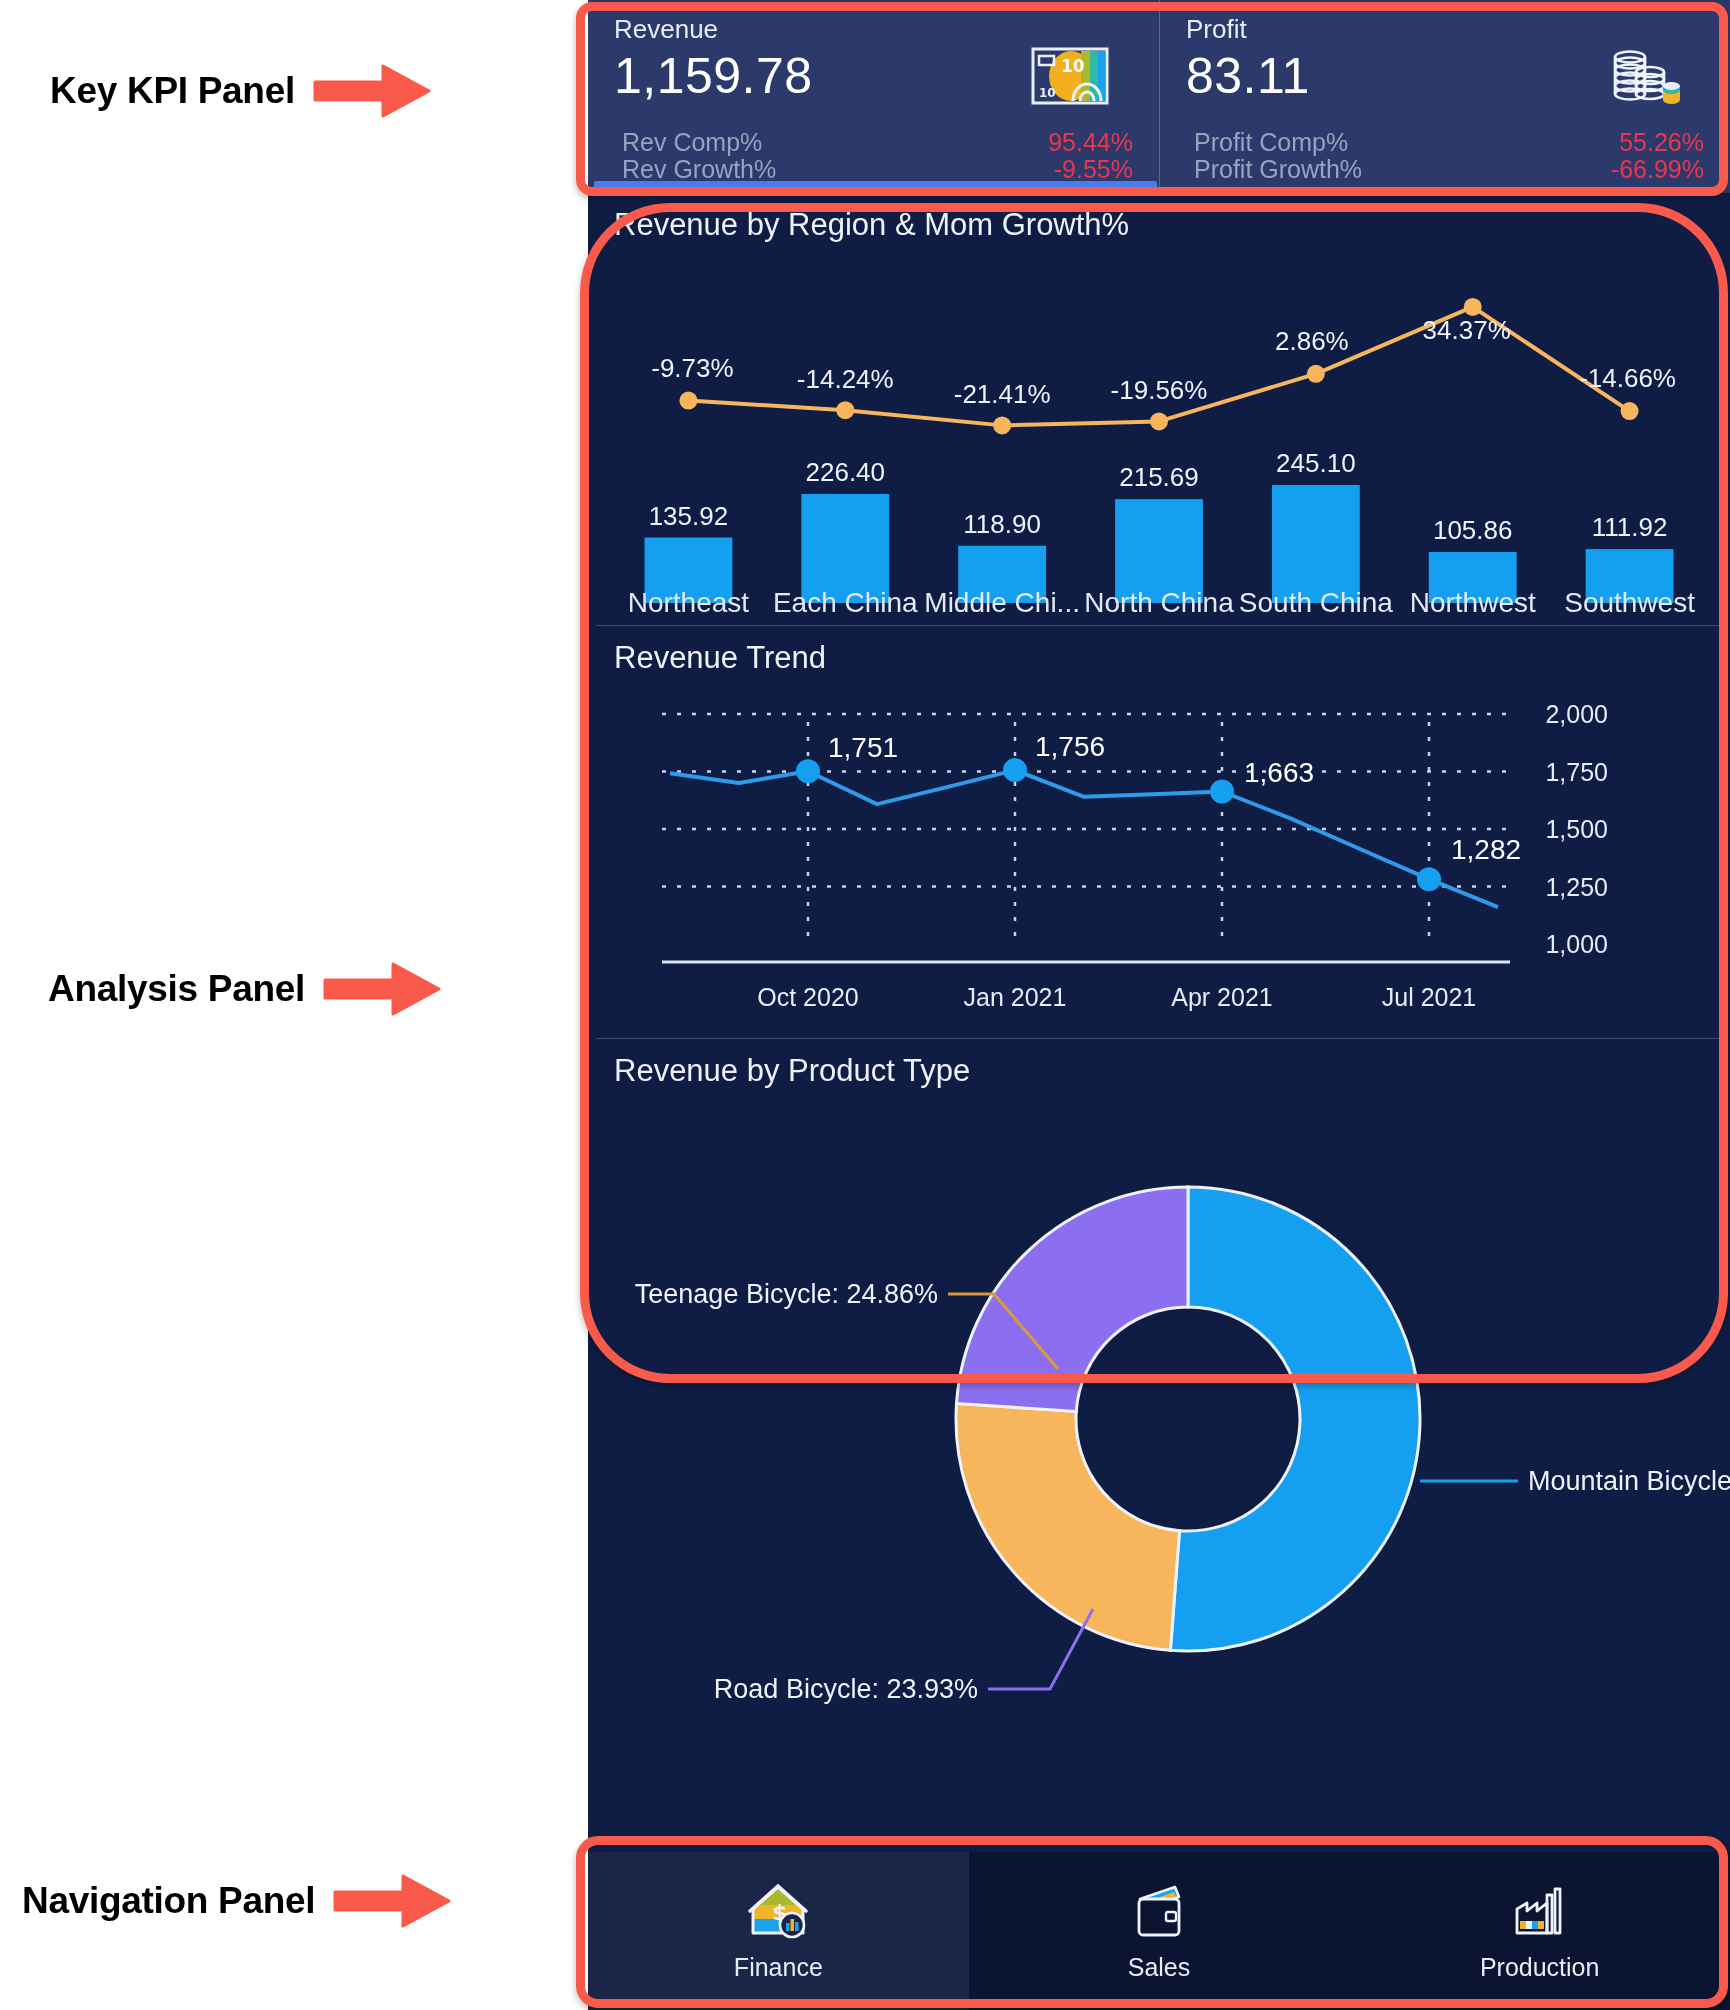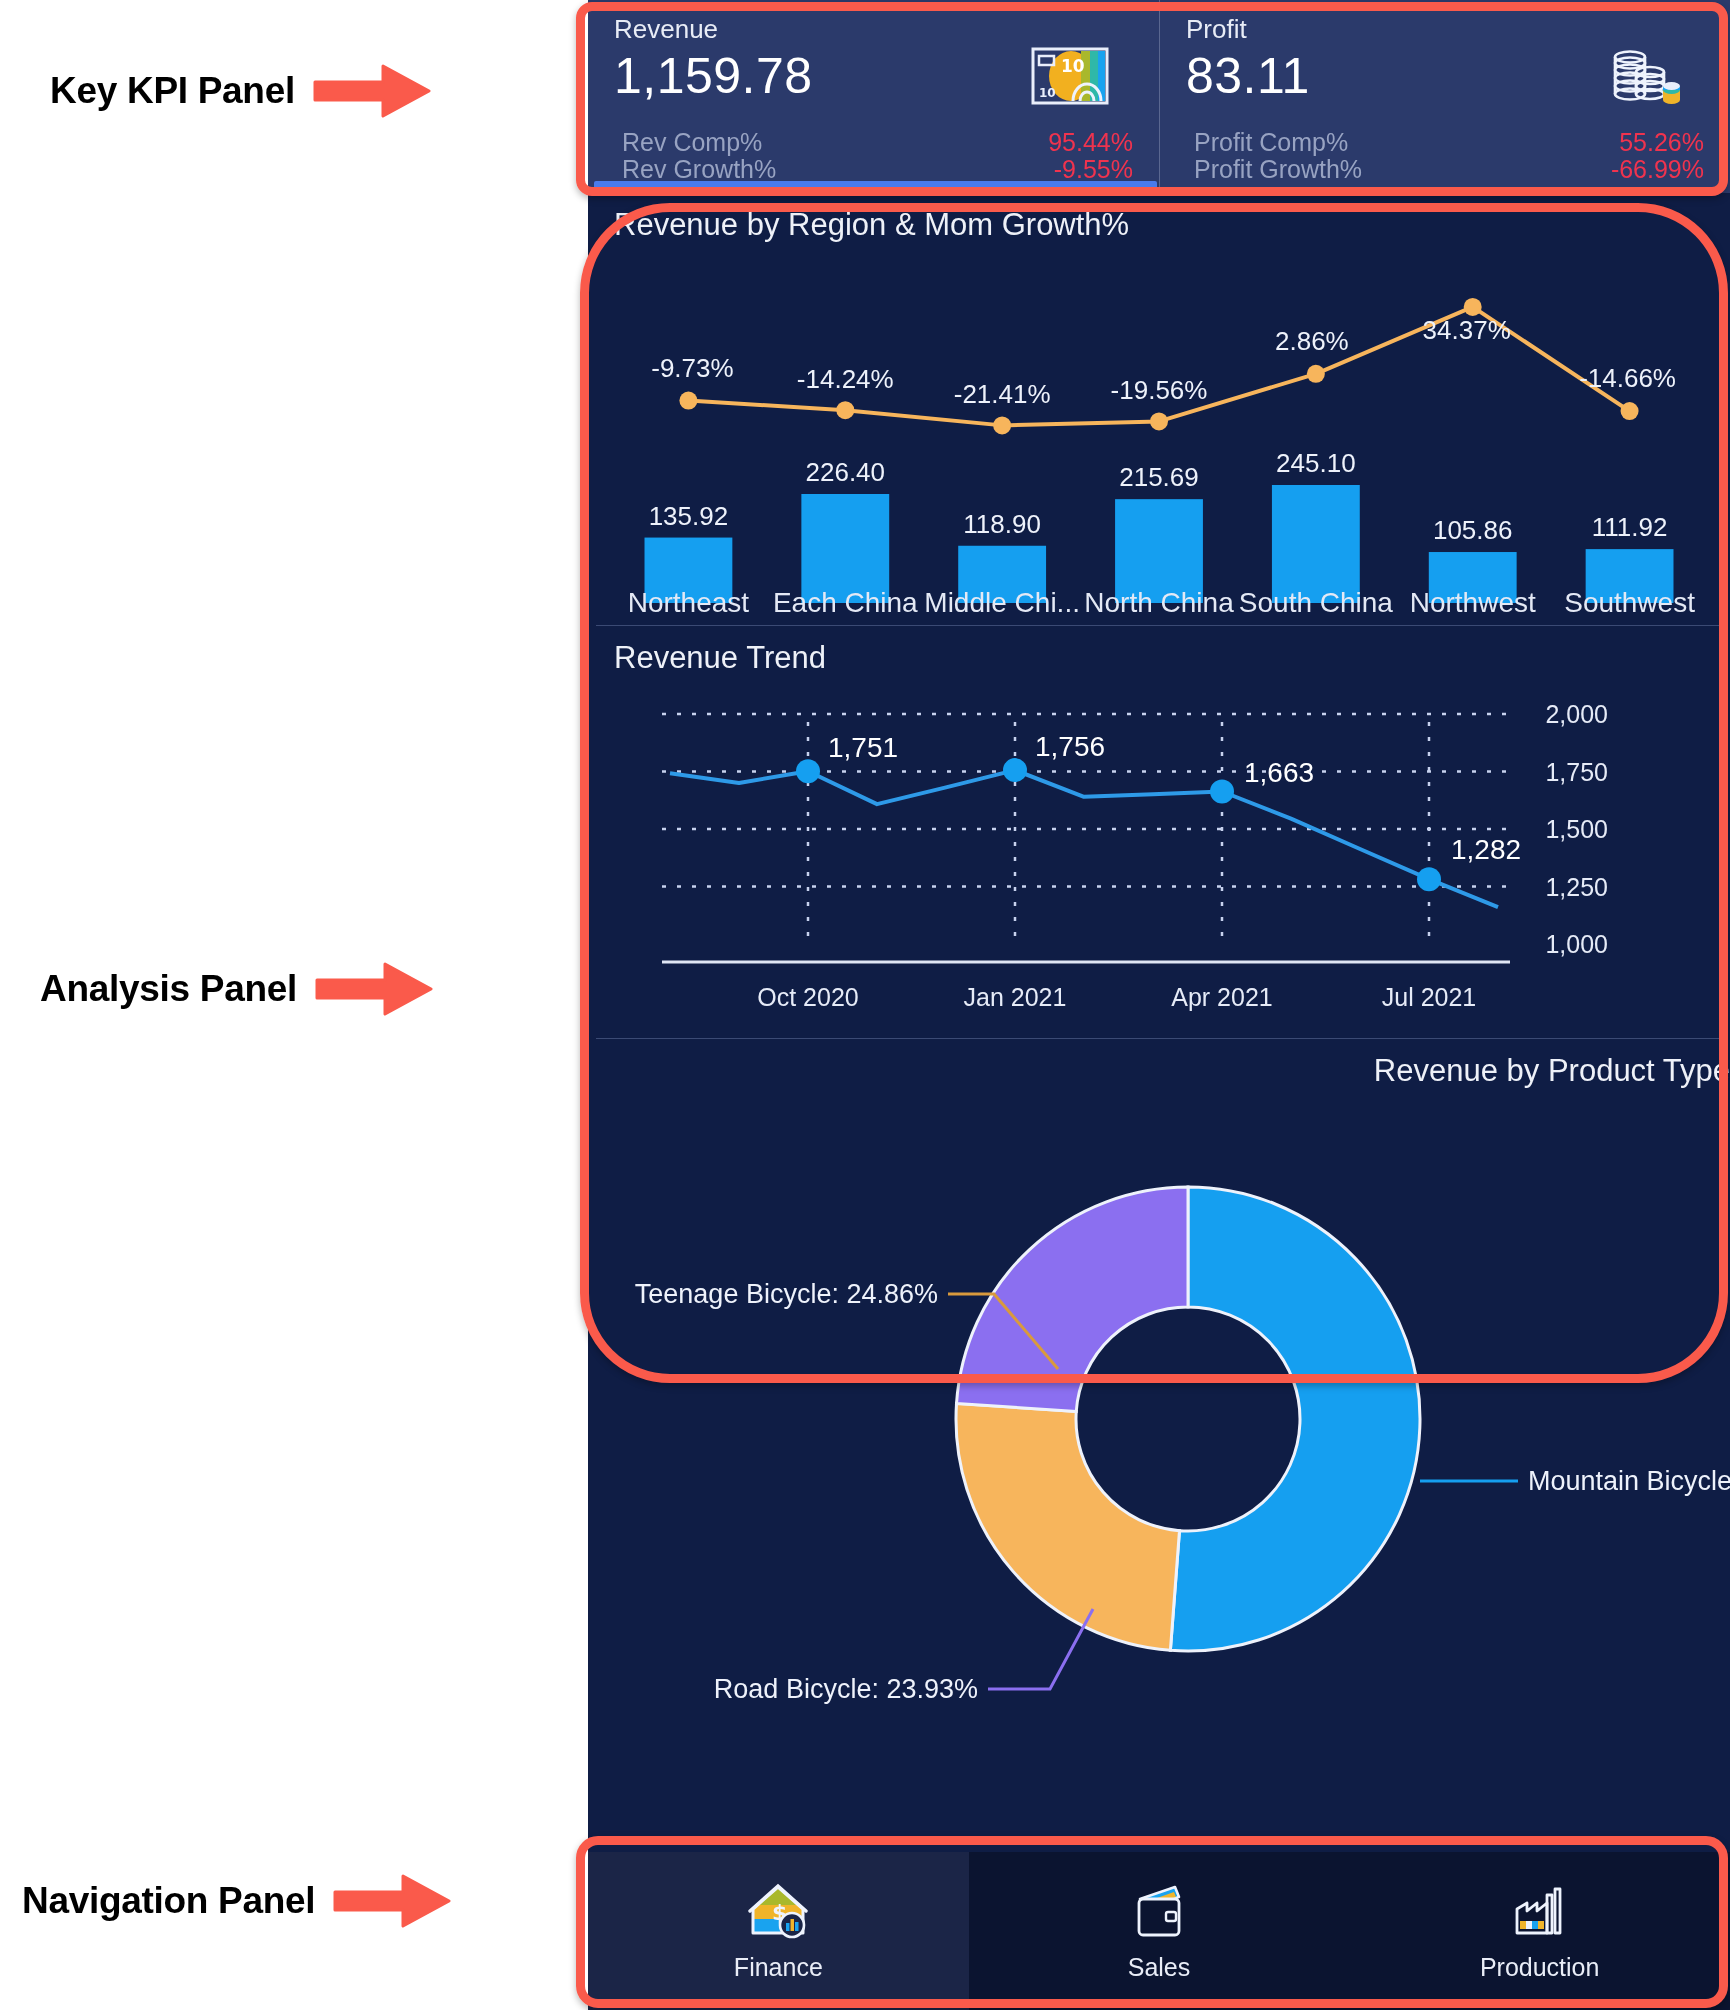--- a/index.html
+++ b/index.html
@@ -75,21 +75,21 @@
     flex: 1 1 0; text-align: center; font-size: 28px; color: #e4e9f5;
     white-space: nowrap; overflow: hidden; text-overflow: ellipsis;
   }
 
   
   #trend { height: 412px; }
   #trend-plot { position: relative; width: 1142px; height: 352px; }
   #trend-plot svg { position: absolute; left: 0; top: 0; }
 
   
-  #donut { height: 760px; text-align: right; }
+  #donut { height: 760px; }
   #donut-plot { position: relative; width: 1142px; height: 700px; }
   #donut-plot svg { position: absolute; left: 0; top: 0; }
 
   
   #nav {
     position: absolute; left: 0; bottom: 0; width: 1142px; height: 158px;
     background: #0b1430; display: flex;
   }
   .nav-item {
     flex: 1 1 0; display: flex; flex-direction: column;
@@ -115,21 +115,21 @@
 
   <div class="annot" id="annot-kpi" style="left:50px; top:62px;">
     <span class="annot-text">Key KPI Panel</span>
     <span class="arrow">
       <svg width="118" height="58" viewBox="0 0 118 58">
         <path d="M2 20 L70 20 L70 4 L116 29 L70 54 L70 38 L2 38 Z" fill="#fa5a4b" stroke="#fa5a4b" stroke-width="3" stroke-linejoin="round"></path>
       </svg>
     </span>
   </div>
 
-  <div class="annot" id="annot-analysis" style="left:40px; top:960px;">
+  <div class="annot" id="annot-analysis" style="left:48px; top:960px;">
     <span class="annot-text">Analysis Panel</span>
     <span class="arrow">
       <svg width="118" height="58" viewBox="0 0 118 58">
         <path d="M2 20 L70 20 L70 4 L116 29 L70 54 L70 38 L2 38 Z" fill="#fa5a4b" stroke="#fa5a4b" stroke-width="3" stroke-linejoin="round"></path>
       </svg>
     </span>
   </div>
 
   <div class="annot" id="annot-nav" style="left:22px; top:1872px;">
     <span class="annot-text">Navigation Panel</span>

